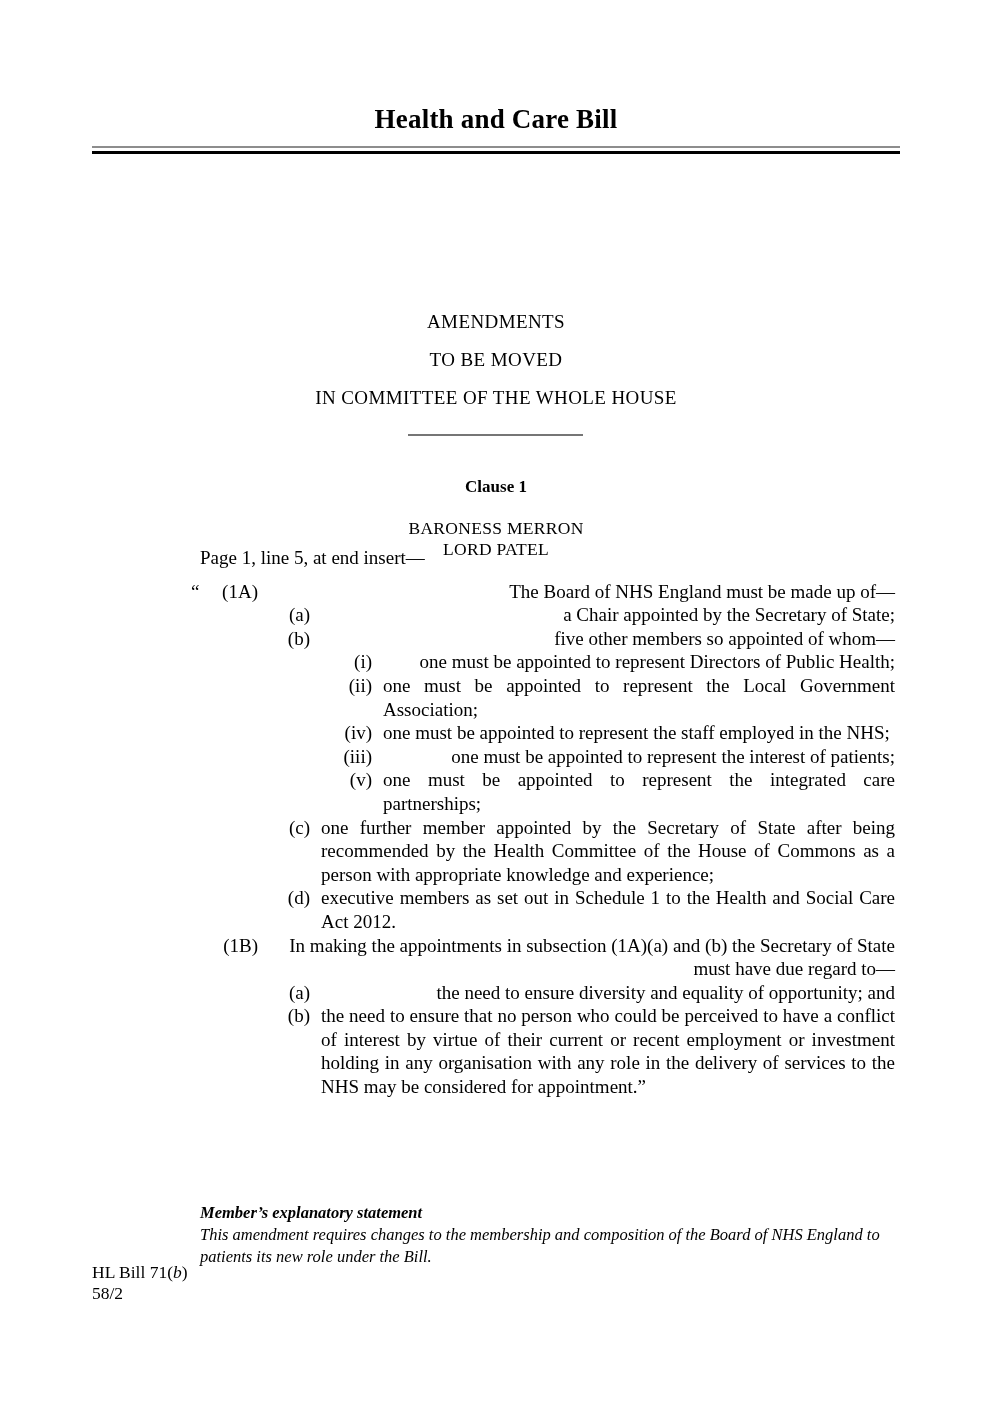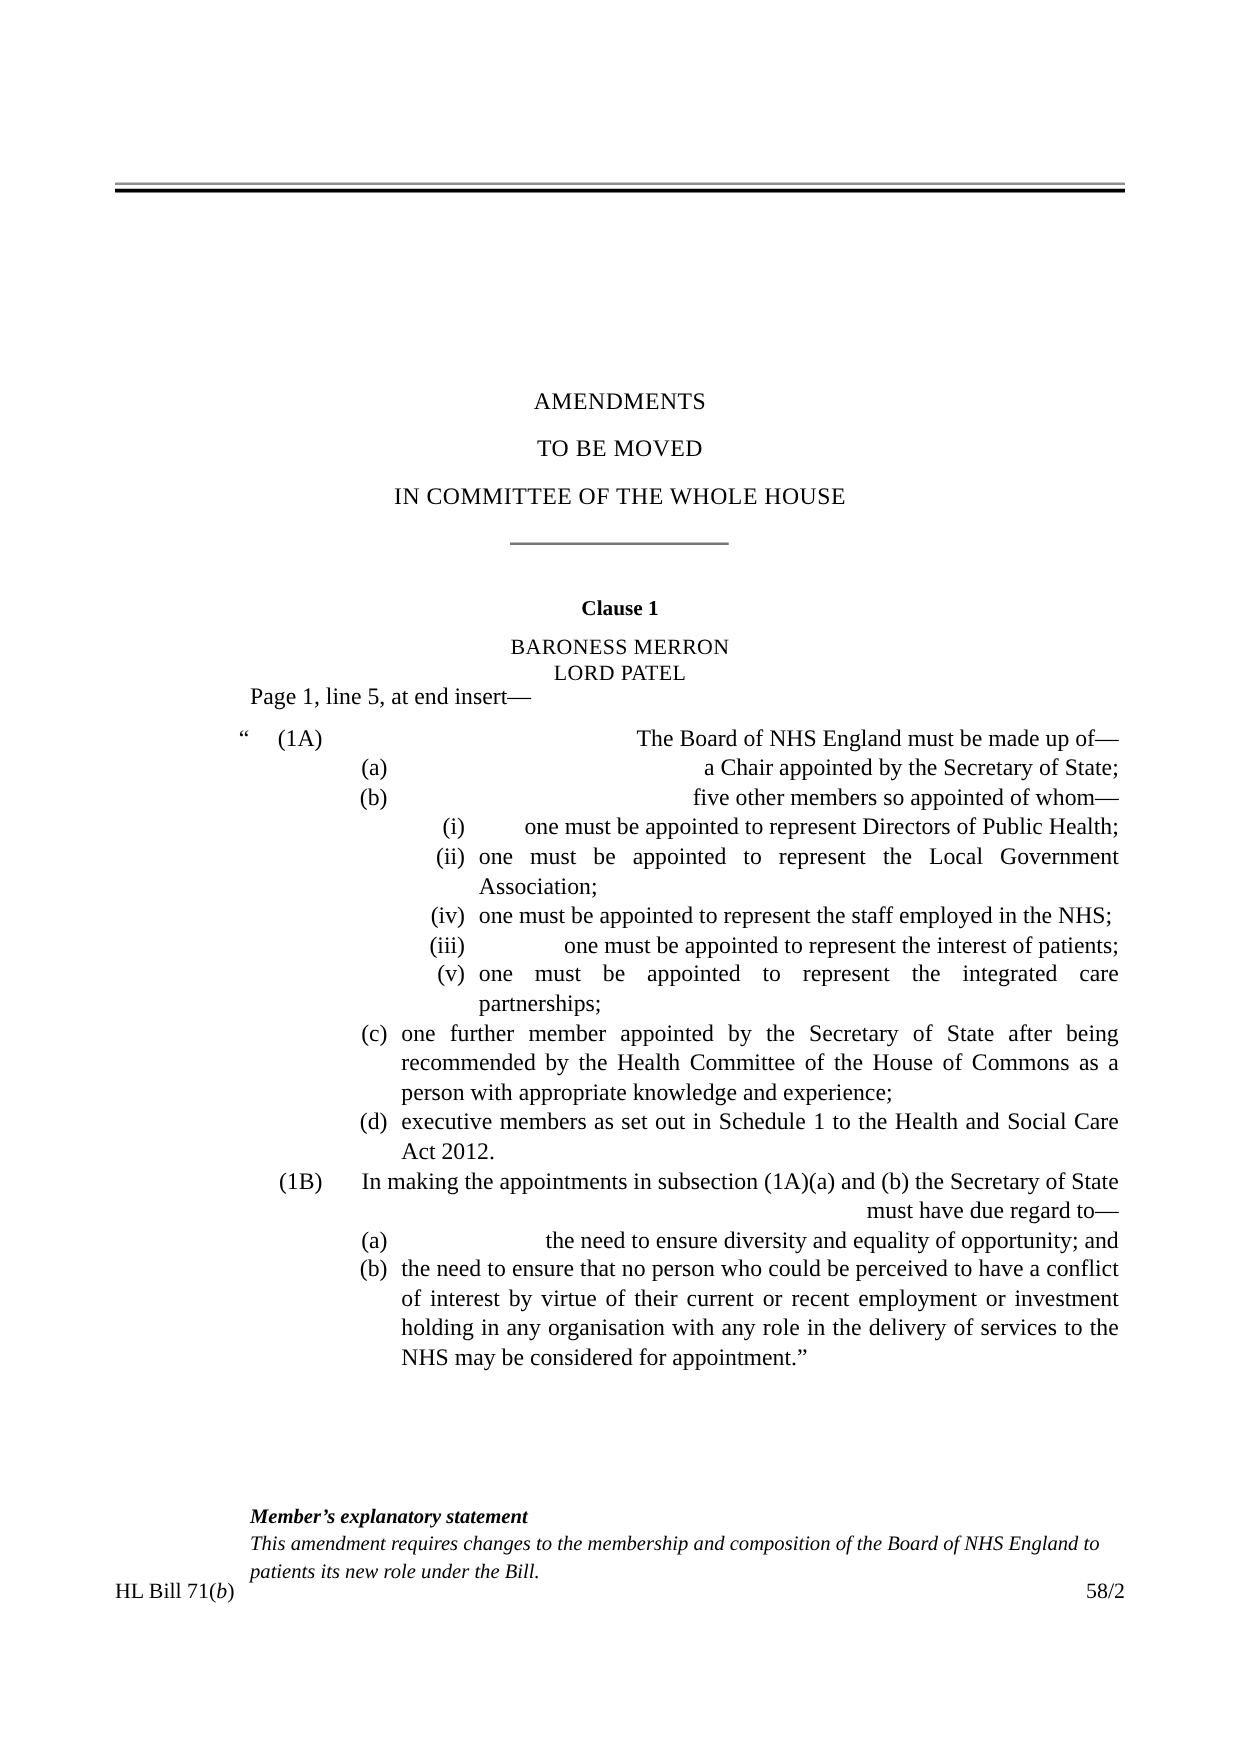--- a/index.html
+++ b/index.html
@@ -71,21 +71,21 @@
     position: absolute;
     top: 477px;
     left: 92px;
     width: 808px;
     text-align: center;
     font-size: 17px;
     font-weight: bold;
   }
   .sponsors {
     position: absolute;
-    top: 507px;
+    top: 518px;
     left: 92px;
     width: 808px;
     text-align: center;
   }
   .sponsors div {
     font-size: 17.5px;
     line-height: 21px;
     letter-spacing: 0.3px;
   }
 
@@ -153,28 +153,30 @@
 
   
   .footer {
     position: absolute;
     top: 1262px;
     left: 92px;
     width: 808px;
     display: flex;
     justify-content: space-between;
     font-size: 17.5px;
+    flex-direction: column;
   }
   .footer i { font-style: italic; }
 </style>
 </head>
 <body>
 
 <div class="page">
 
+  <div class="doc-title">Health and Care Bill</div>
   <div class="title-rule title-rule-thin"></div>
   <div class="title-rule title-rule-thick"></div>
 
   <div class="headings">
     <div>AMENDMENTS</div>
     <div>TO BE MOVED</div>
     <div>IN COMMITTEE OF THE WHOLE HOUSE</div>
   </div>
   <div class="short-rule"></div>
 

